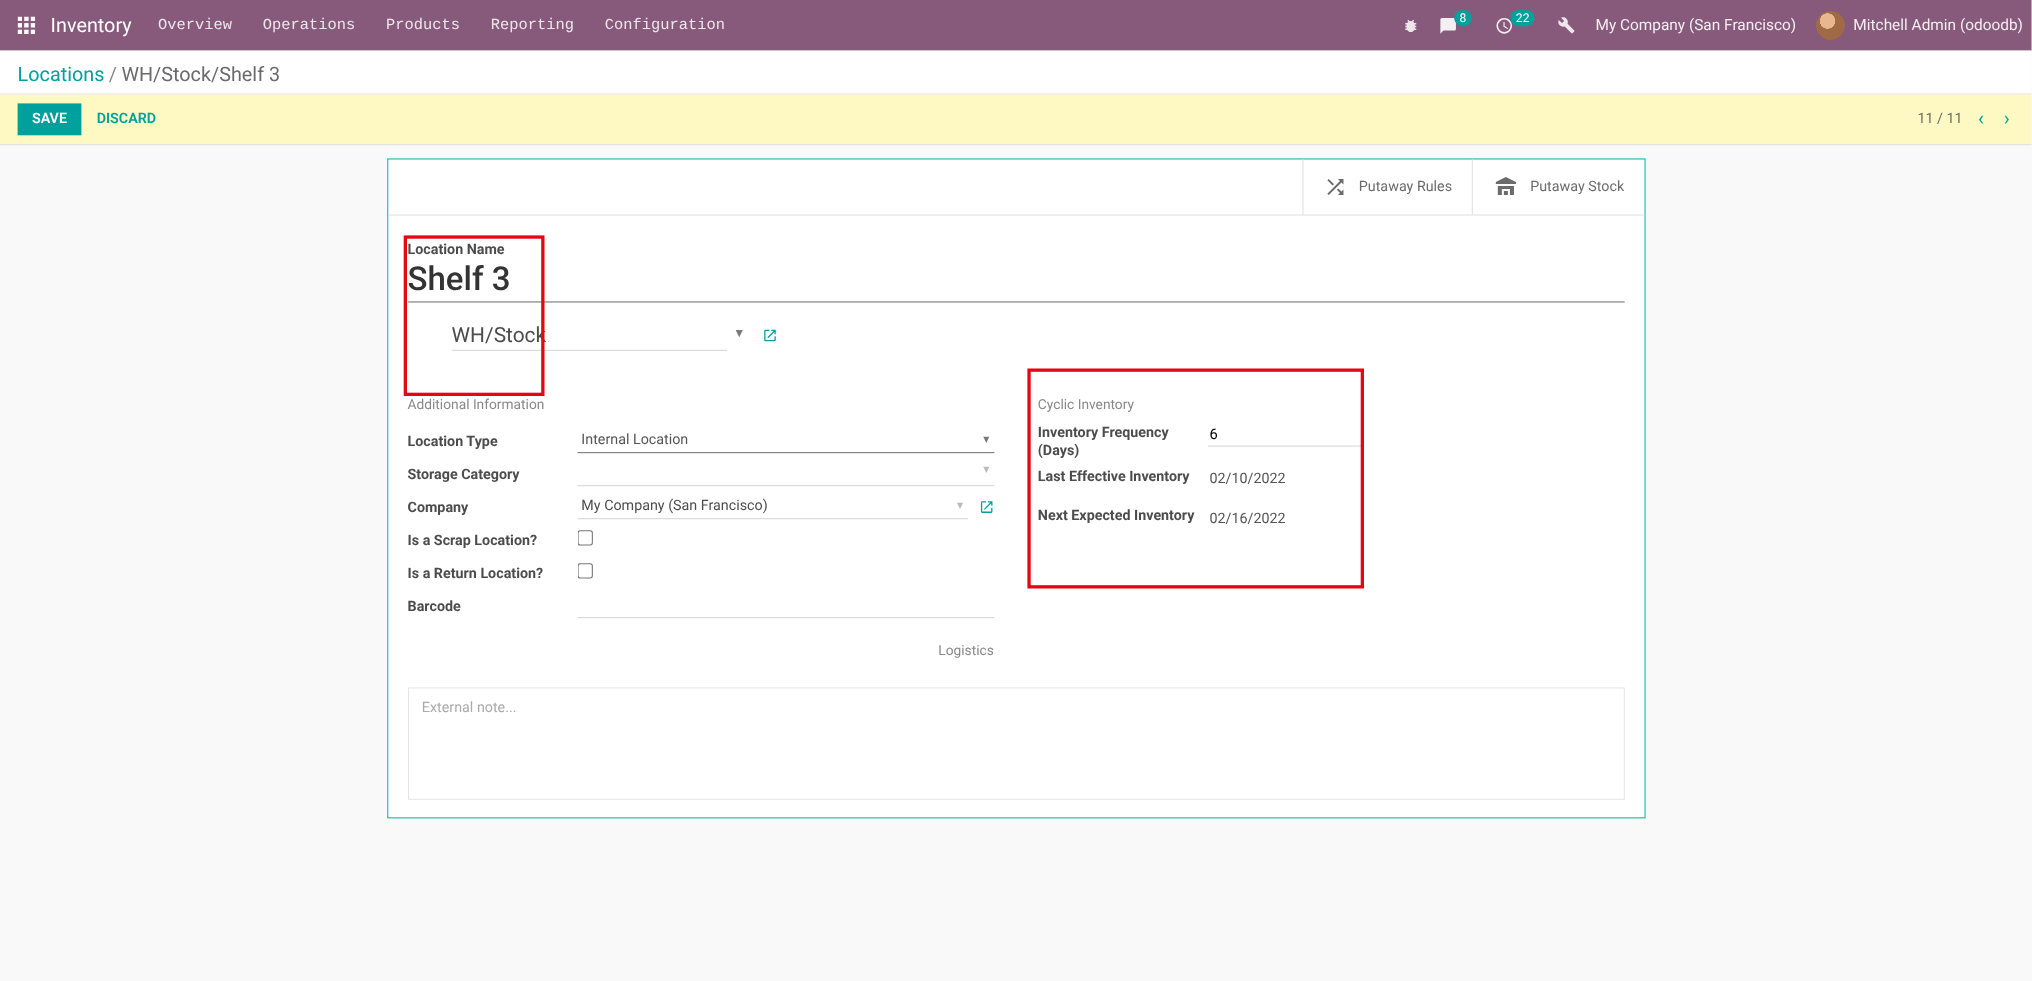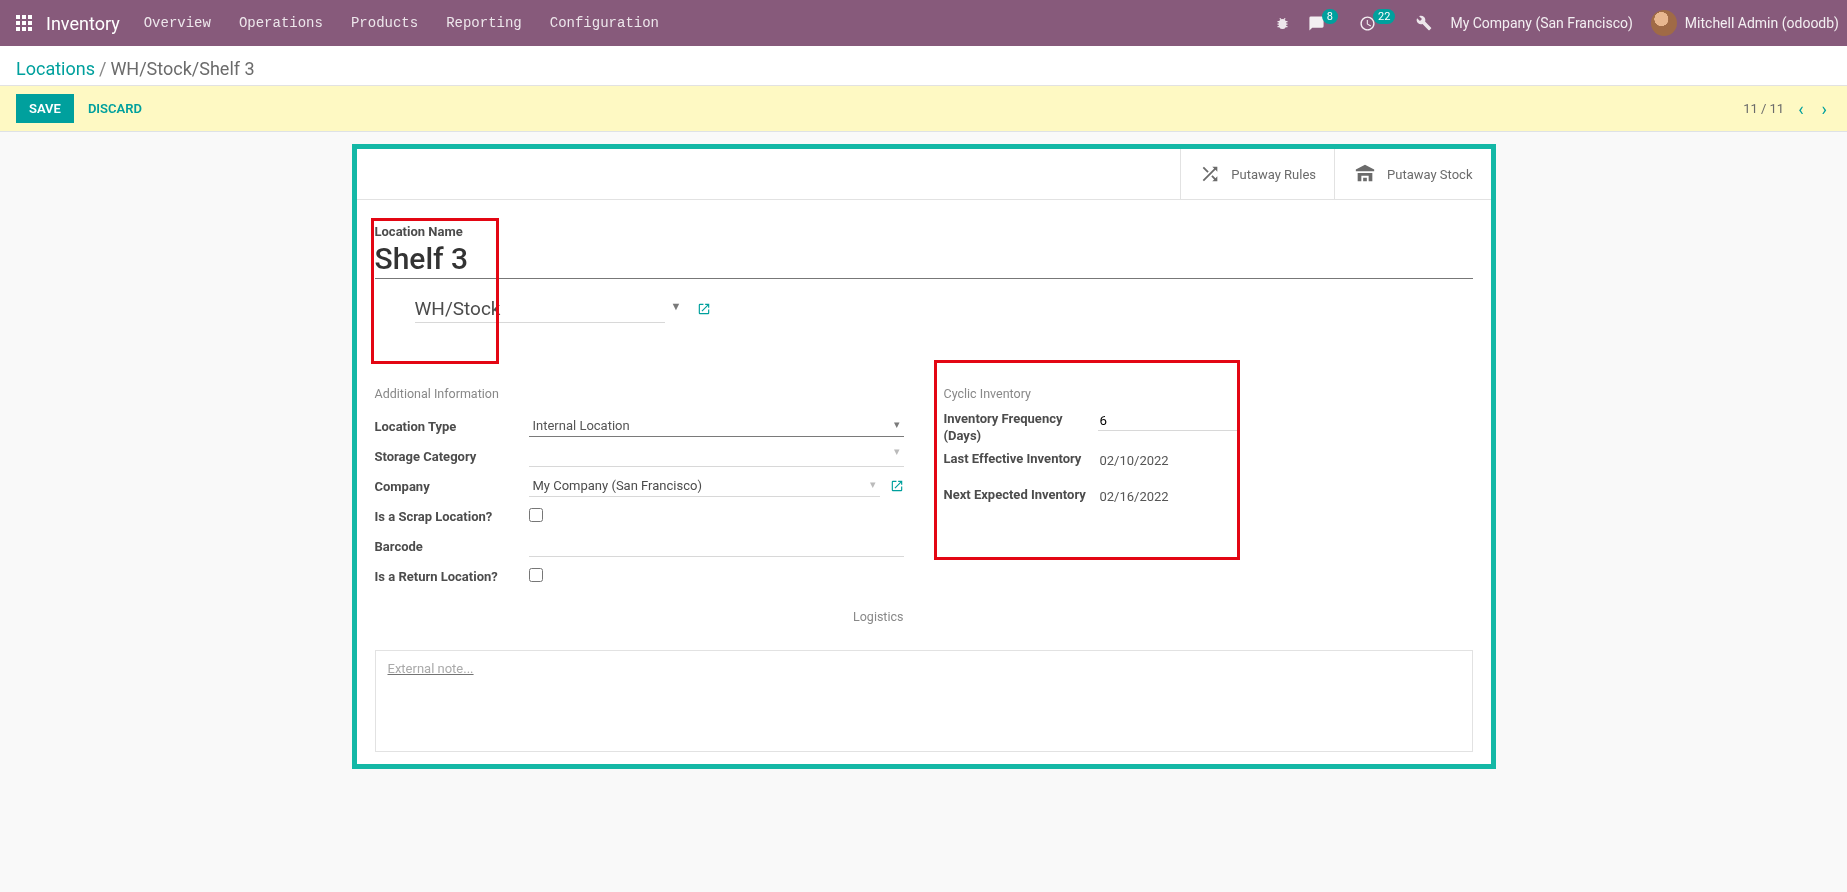--- a/index.html
+++ b/index.html
@@ -26,58 +26,58 @@
 
 .actrow { background:#fef9c3; border-bottom:1px solid #dee2e6; padding:8px 16px; display:flex; align-items:center;}
 .btn-save { background:#00a09d; color:#fff; border:none; padding:7px 13px; font-size:13px; font-weight:600; cursor:pointer;}
 .btn-discard { background:none; border:none; color:#00a09d; font-size:13px; font-weight:600; margin-left:14px; cursor:pointer;}
 .actrow .spacer{flex:1;}
 .pager{ color:#6b6b6b; font-size:13px; display:flex; align-items:center; gap:10px;}
 .pager .chev{ color:#00a09d; font-size:18px; cursor:pointer; padding:2px 4px;}
 
 
 .sheet-wrap { padding:12px 0 40px 0; }
-.sheet { width:1144px; margin:0 auto; background:#fff; border:5px solid #14b8a6; position:relative; min-height:600px;}
+.sheet { width:1144px; margin:0 auto; background:#fff; border:1px solid #14b8a6; position:relative; min-height:600px;}
 .btnbox { display:flex; justify-content:flex-end; border-bottom:1px solid #e2e2e2;}
 .btnbox .sb { border-left:1px solid #e2e2e2; padding:14px 18px; display:flex; align-items:center; gap:10px; color:#6b6b6b; cursor:pointer;}
 .btnbox .sb svg{ fill:#6b6b6b;}
 
 .sheet-body{ padding:18px 18px 12px 18px;}
 
 .titleblock{position:relative; padding:6px 0 14px 0;}
 .lbl{ font-weight:700; font-size:13px; color:#4c4c4c; }
 .name-input{ font-size:30px; font-weight:500; border:0; border-bottom:1px solid #777; width:100%; padding:2px 0; color:#333;}
 .parent-field{ display:flex; align-items:center; gap:6px; margin-top:6px;padding-left:40px;}
 .parent-val{ font-size:19px; color:#4c4c4c; border-bottom:1px solid #d8d8d8; width:250px; padding:2px 0;}
 .dd{ color:#7a7a7a; font-size:11px; padding-bottom:5px; cursor:pointer;}
 .ext{ color:#00a09d; font-size:14px; margin-left:10px; cursor:pointer;}
 
 .hl-red{ position:absolute; border:3px solid #e30613; pointer-events:none; }
 
 .cols{ display:flex; gap:40px; padding-top:22px;}
-.col{ flex:1;margin-top:21px; }
+.col{ flex:1; }
 .section-h{ color:#888; font-size:12.5px; margin:6px 0 10px 0;}
 .frow{ display:flex; align-items:center; min-height:30px;}
 .frow .flabel{ width:154px; font-weight:700; font-size:13px;}
 .frow .fval{ flex:1; }
 .selectlike{ border-bottom:1px solid #7a7a7a; padding:3px 20px 3px 4px; position:relative; color:#555;}
 .selectlike::after{content:"▾"; position:absolute; right:4px; color:#7a7a7a; font-size:11px;}
 .empty-sel{ border-bottom:1px solid #d8d8d8; height:22px; position:relative;}
 .empty-sel::after{content:"▾"; position:absolute; right:4px; color:#bbb; font-size:11px;}
 .company-line{display:flex; align-items:center;}
 .company-val{border-bottom:1px solid #d8d8d8; padding:3px 20px 3px 4px; flex:1; position:relative;}
 .company-val::after{content:"▾"; position:absolute; right:4px; color:#bbb; font-size:11px;}
 .chk{ width:14px; height:14px;}
 .barcode{ border-bottom:1px solid #d8d8d8; height:22px;}
 
 .inv-input{ border:0; border-bottom:1px solid #d8d8d8; width:140px; padding:2px 2px;}
 .ro-val{ color:#555; padding:2px 2px;}
 
 .note{ margin:16px 0 0 0; border:1px solid #e2e2e2; height:102px;}
-.note textarea{ width:100%; height:100%; border:0; padding:10px 12px; resize:none; font-size:13px; color:#737373;text-decoration:underline;}
+.note textarea{ width:100%; height:100%; border:0; padding:10px 12px; resize:none; font-size:13px; color:#b91c1c;}
 .note textarea::placeholder{color:#aaa;}
 
 svg{display:block;}
 </style>
 </head>
 <body>
 
 <div class="topbar">
   <div class="apps-icon">
     <svg width="16" height="16" viewBox="0 0 16 16">
@@ -214,28 +214,28 @@
                     <path d="M14 3v2h3.59L7.76 14.83l1.41 1.41L19 6.41V10h2V3h-7zM5 5h6V3H5a2 2 0 00-2 2v14a2 2 0 002 2h14a2 2 0 002-2v-6h-2v6H5V5z"></path>
                   </svg>
               </span>
             </div>
           </div>
           <div class="frow">
             <div class="flabel">Is a Scrap Location?</div>
             <div class="fval"><input type="checkbox" class="chk" style=""></div>
           </div>
           <div class="frow">
-            <div class="flabel">Barcode</div>
-            <div class="fval">
-                <div class="barcode"></div>
-              </div>
-          </div>
-          <div class="frow">
             <div class="flabel">Is a Return Location?</div>
             <div class="fval"><input type="checkbox" class="chk" style=""></div>
+          </div>
+          <div class="frow">
+            <div class="flabel">Barcode</div>
+            <div class="fval">
+                <div class="barcode"></div>
+              </div>
           </div>
 
           <div class="section-h" style="margin-top:18px;text-align:right;">Logistics</div>
         </div>
 
         <div class="col" style="position:relative;">
           <div class="hl-red" style="left:-10px; top:-20px; width:306px; height:200px;"></div>
           <div class="section-h">Cyclic Inventory</div>
           <div class="frow" style="align-items:flex-start;">
             <div class="flabel" style="line-height:1.3;">Inventory Frequency (Days)</div>

